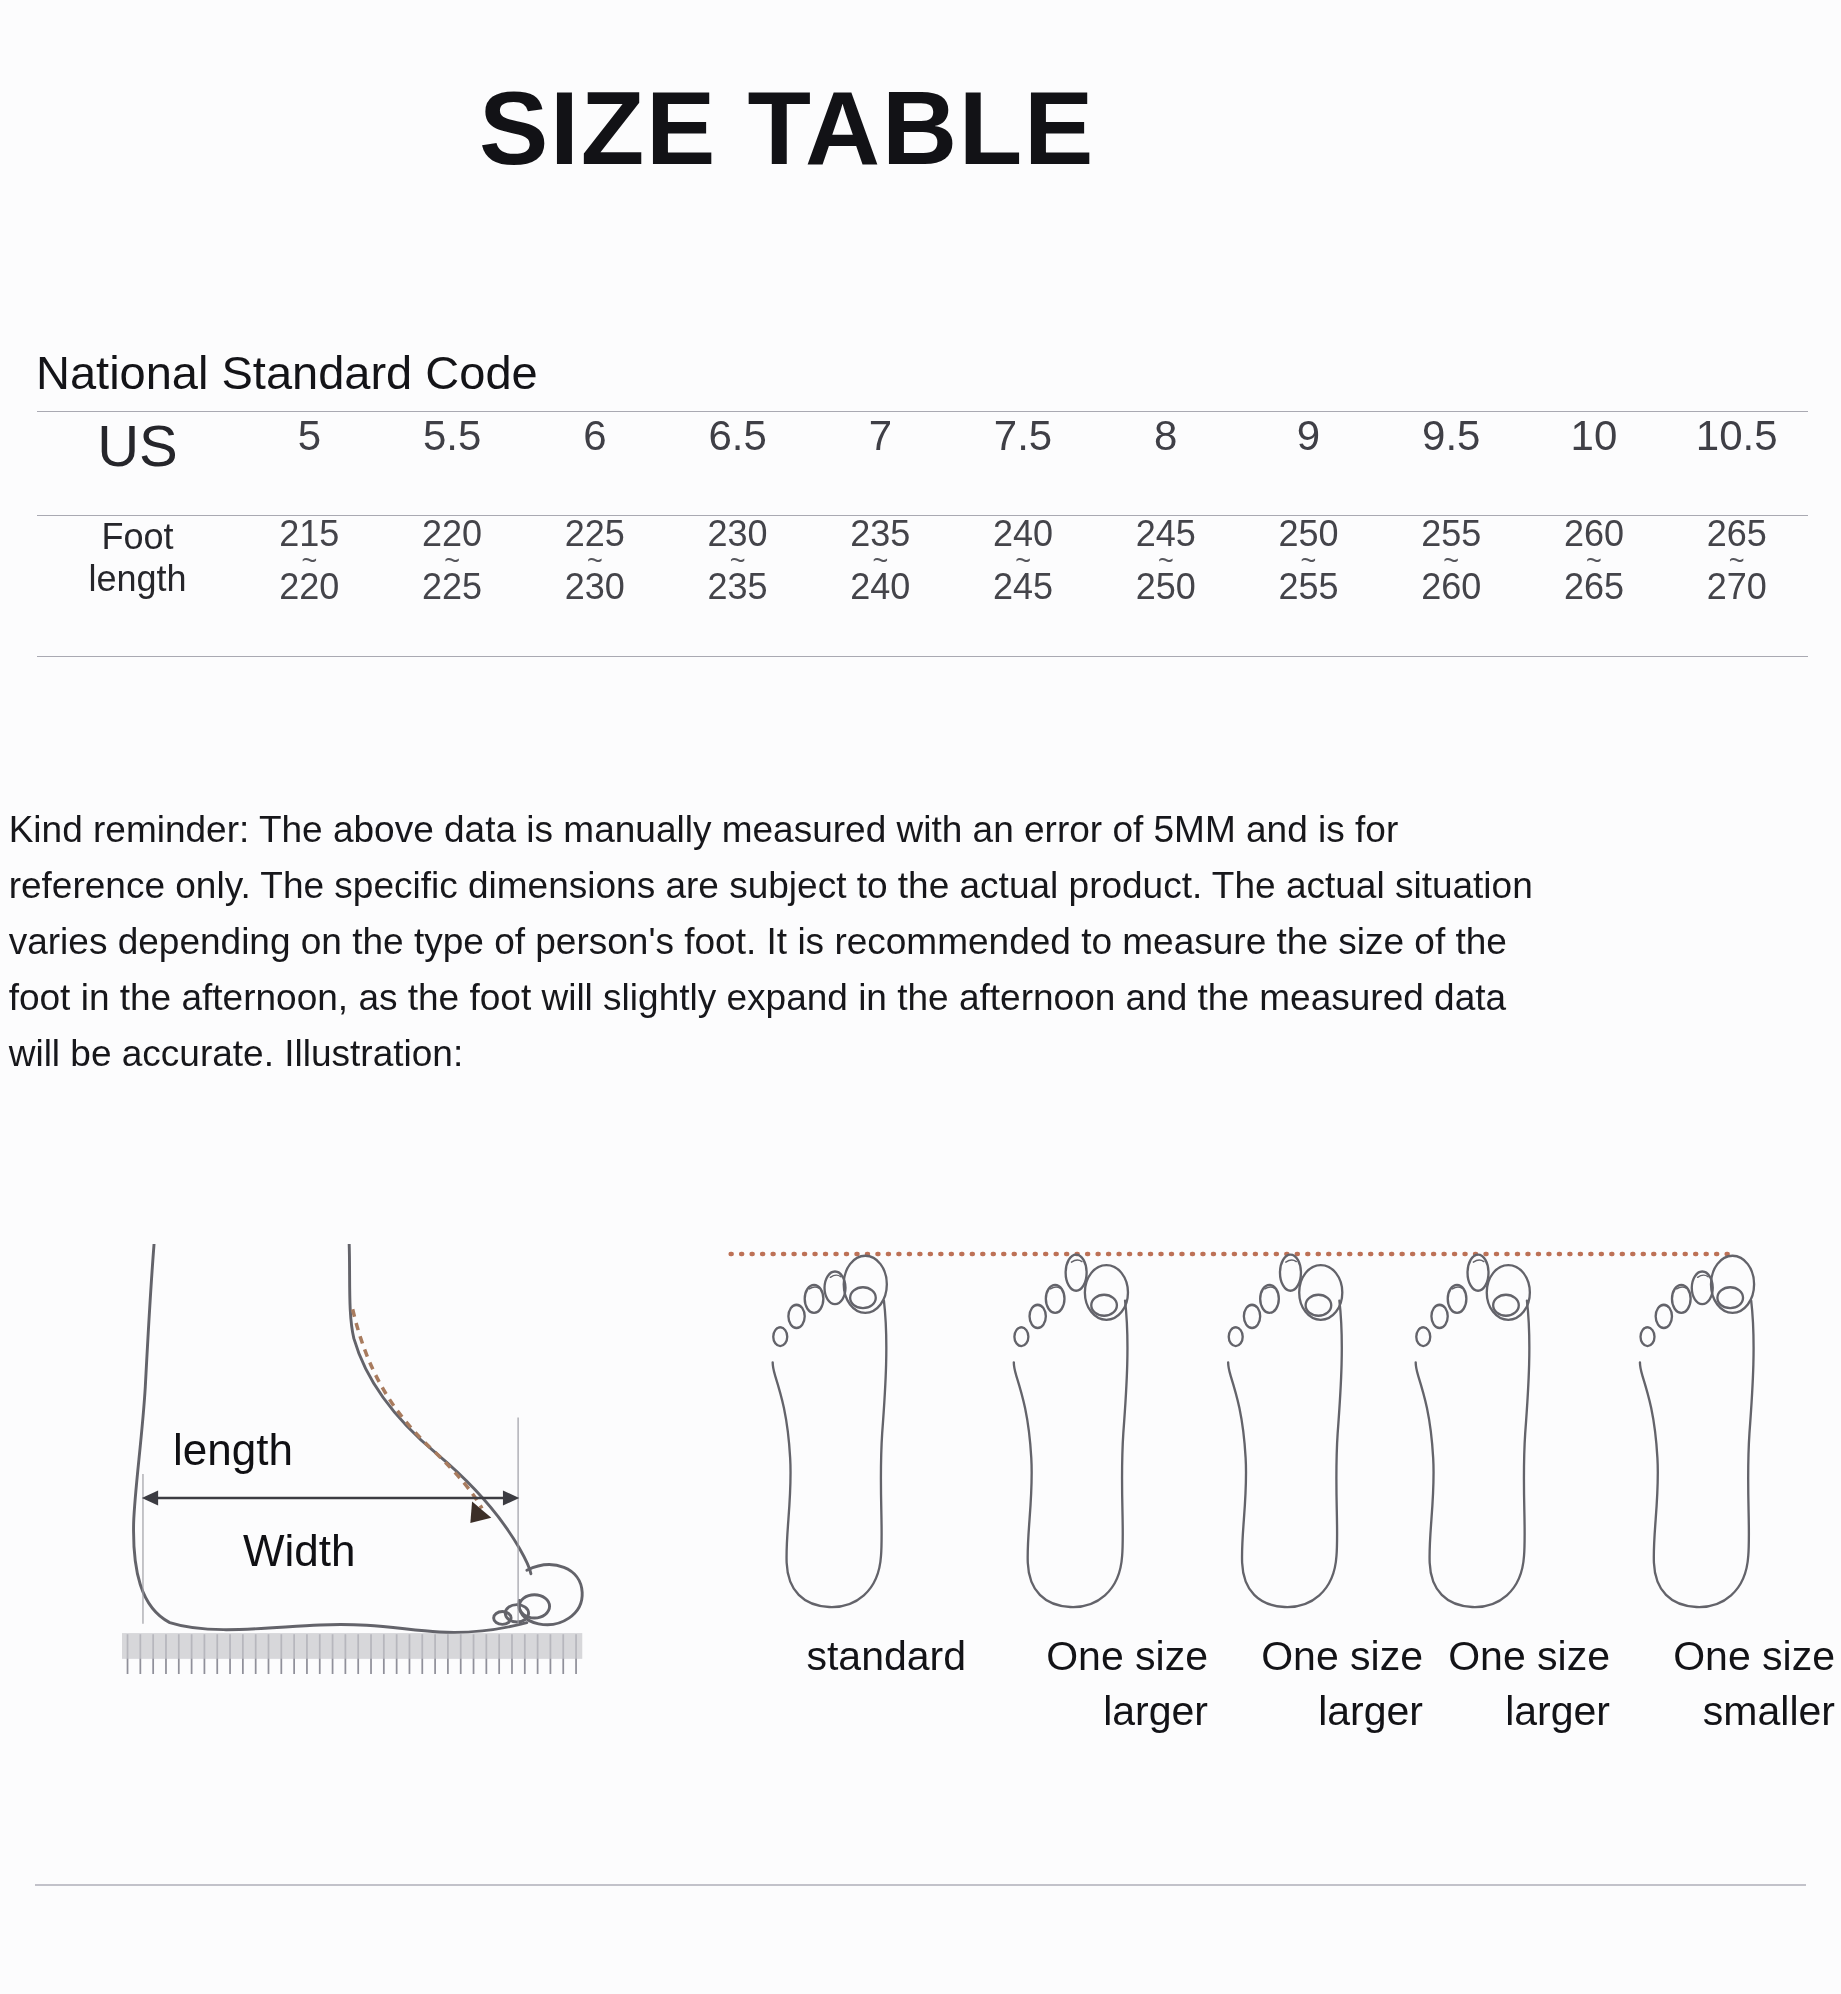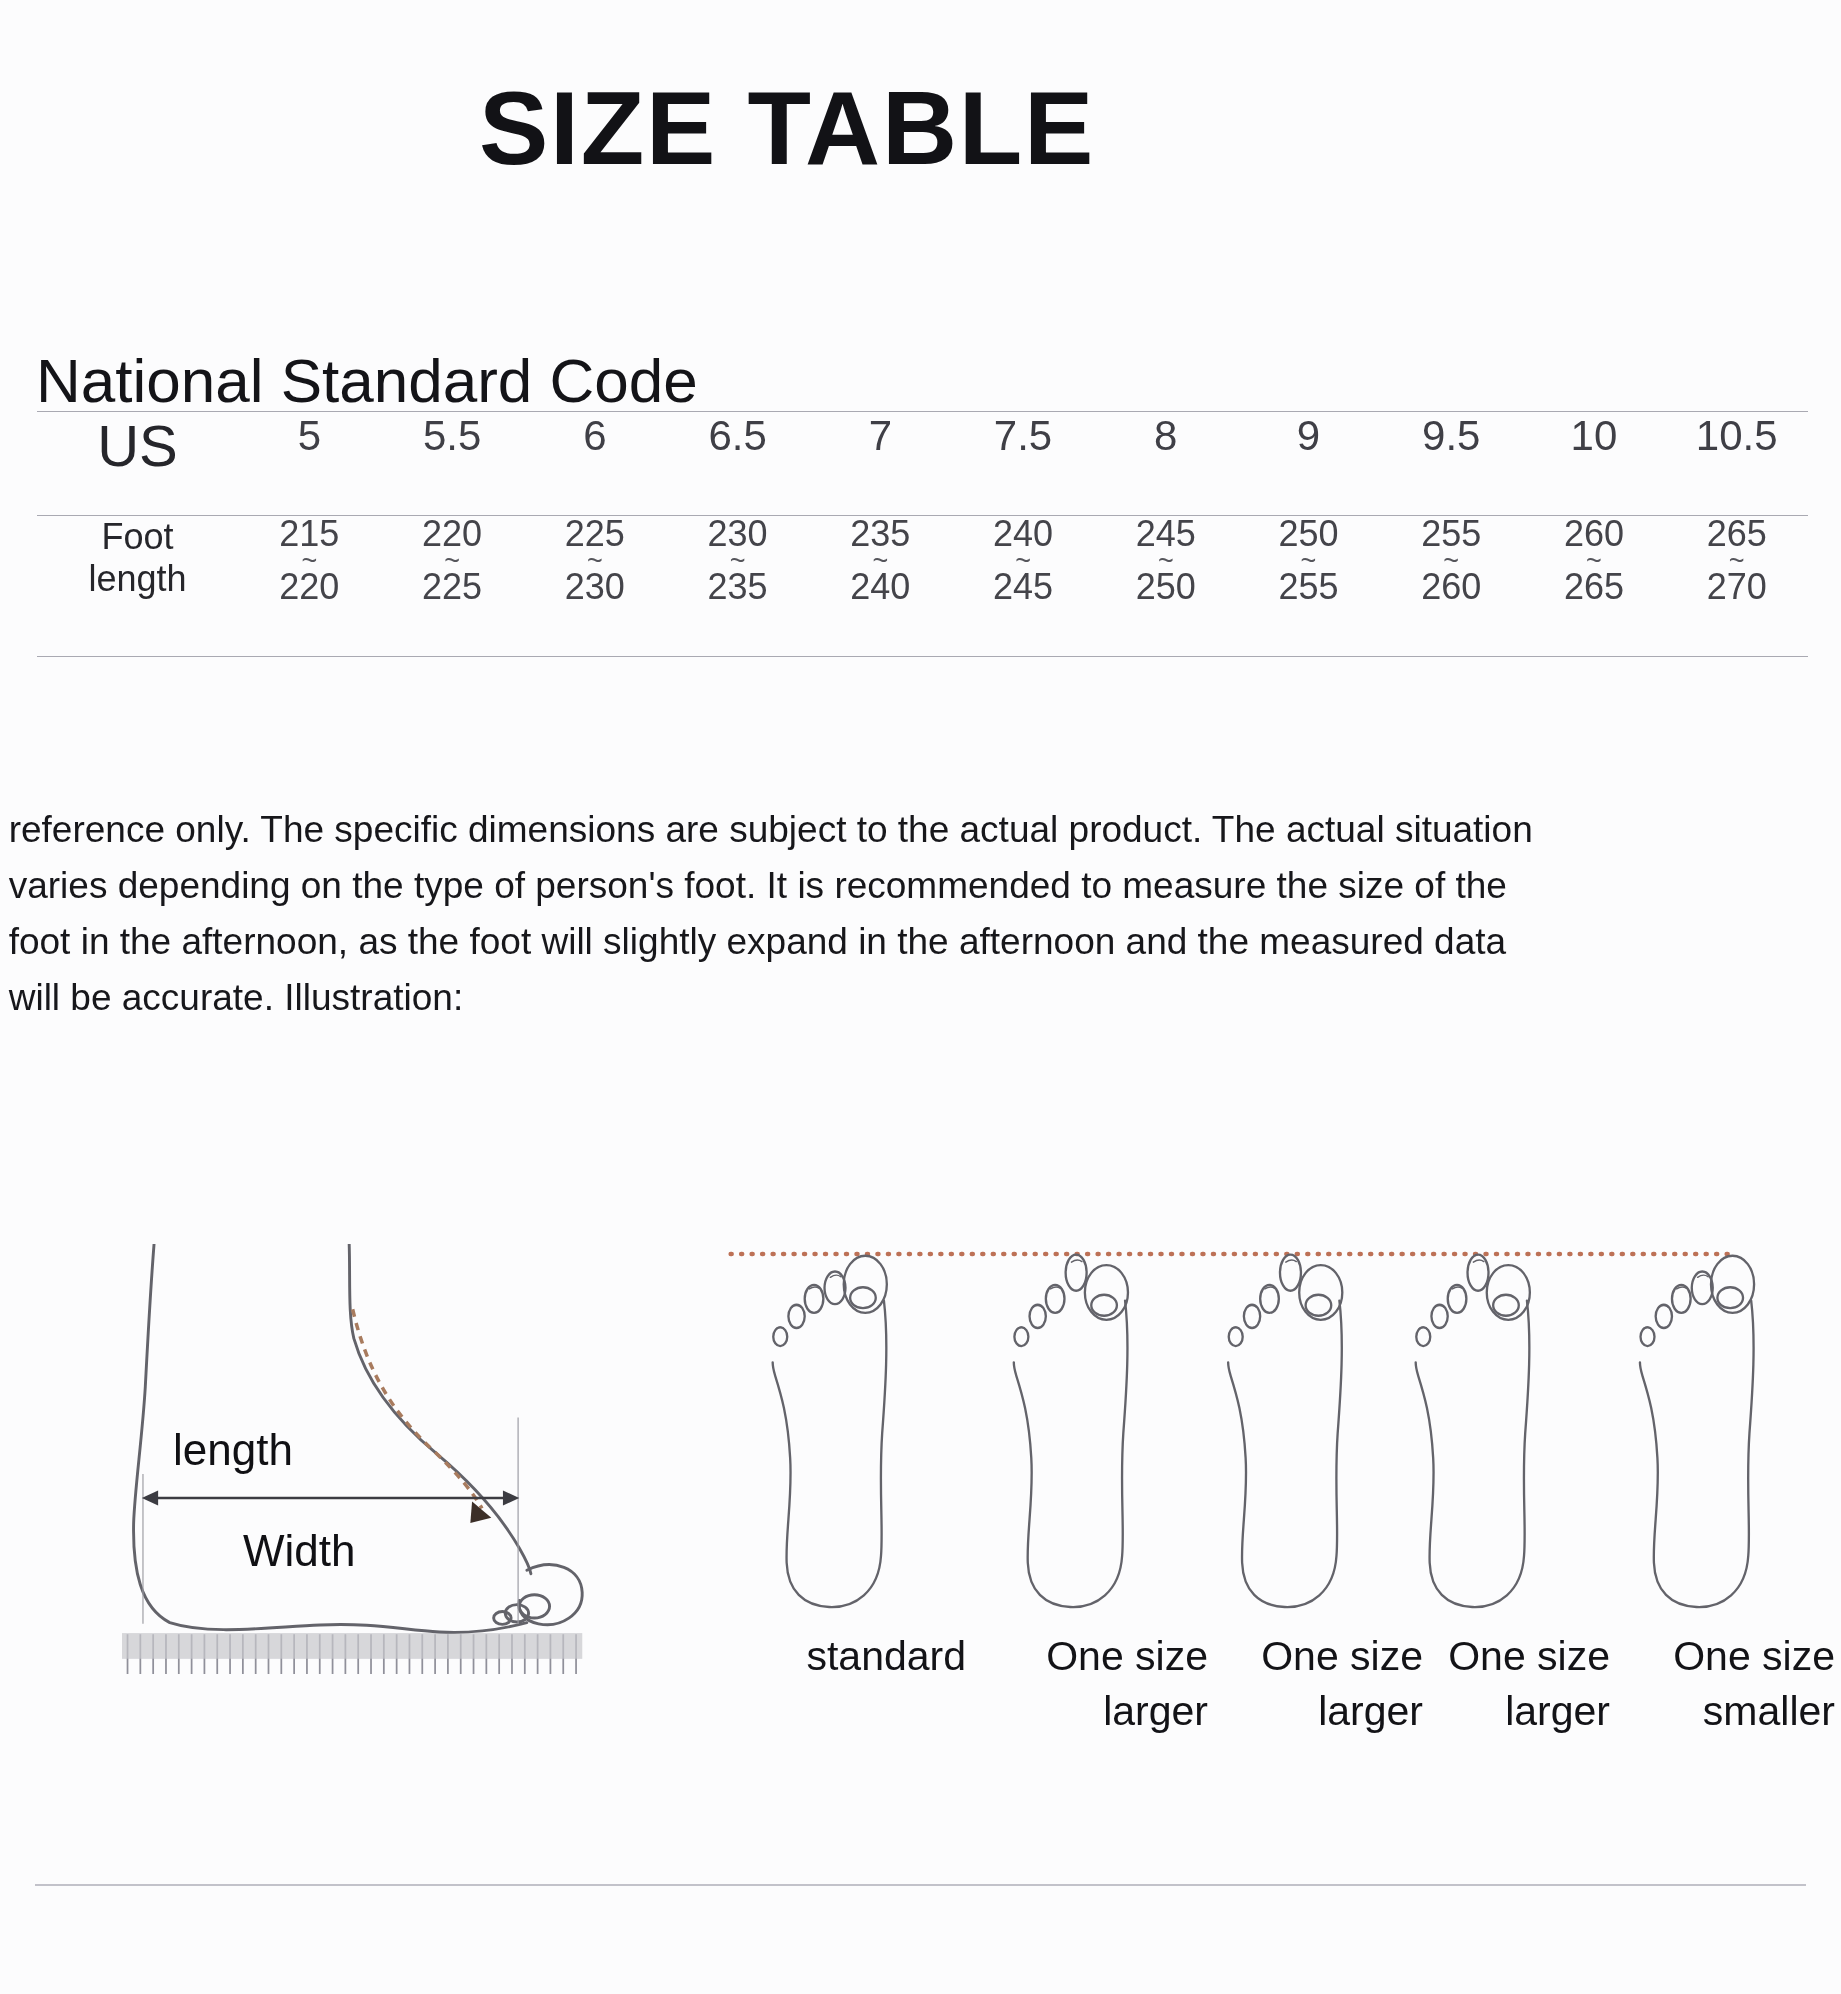--- a/index.html
+++ b/index.html
@@ -14,21 +14,21 @@
     width:1841px;height:1995px;position:relative;overflow:hidden;
     background:var(--page-bg);color:var(--text-primary);
     font-family:"Liberation Sans","DejaVu Sans",sans-serif;
   }
   .title{
     position:absolute;top:69px;left:0;width:1574px;margin:0;
     text-align:center;font-size:104px;font-weight:800;letter-spacing:1.7px;
     color:#121216;
   }
   .section-heading{
-    position:absolute;left:36px;top:345px;font-size:62px;font-weight:400;color:#141418;
+    position:absolute;left:36px;top:345px;font-size:47px;font-weight:400;color:#141418;
   }
   
   .size-table{position:absolute;left:37px;top:411px;width:1771px}
   .trow{display:flex;border-top:1.2px solid var(--rule-line)}
   .trow.last{border-bottom:1.2px solid var(--rule-line)}
   .row-us{height:104px}
   .row-eur{height:107px}
   .row-foot{height:142px}
   .tlabel{width:201px;flex:0 0 201px;text-align:center;color:#26262b}
   .us-label{font-size:58px}
@@ -136,20 +136,21 @@
       </div>
       <div class="tcell range">
         <span>265</span>
         <span class="r-tilde">~</span>
         <span>270</span>
       </div>
     </div>
   </div>
 
   <div class="reminder">
+    <div class="rline">Kind reminder: The above data is manually measured with an error of 5MM and is for</div>
     <div class="rline">reference only. The specific dimensions are subject to the actual product. The actual situation</div>
     <div class="rline">varies depending on the type of person's foot. It is recommended to measure the size of the</div>
     <div class="rline">foot in the afternoon, as the foot will slightly expand in the afternoon and the measured data</div>
     <div class="rline">will be accurate. Illustration:</div>
   </div>
 
   <div class="diagram-side">
     <svg width="466" height="434" viewBox="0 0 800 745">
 
       <g>

